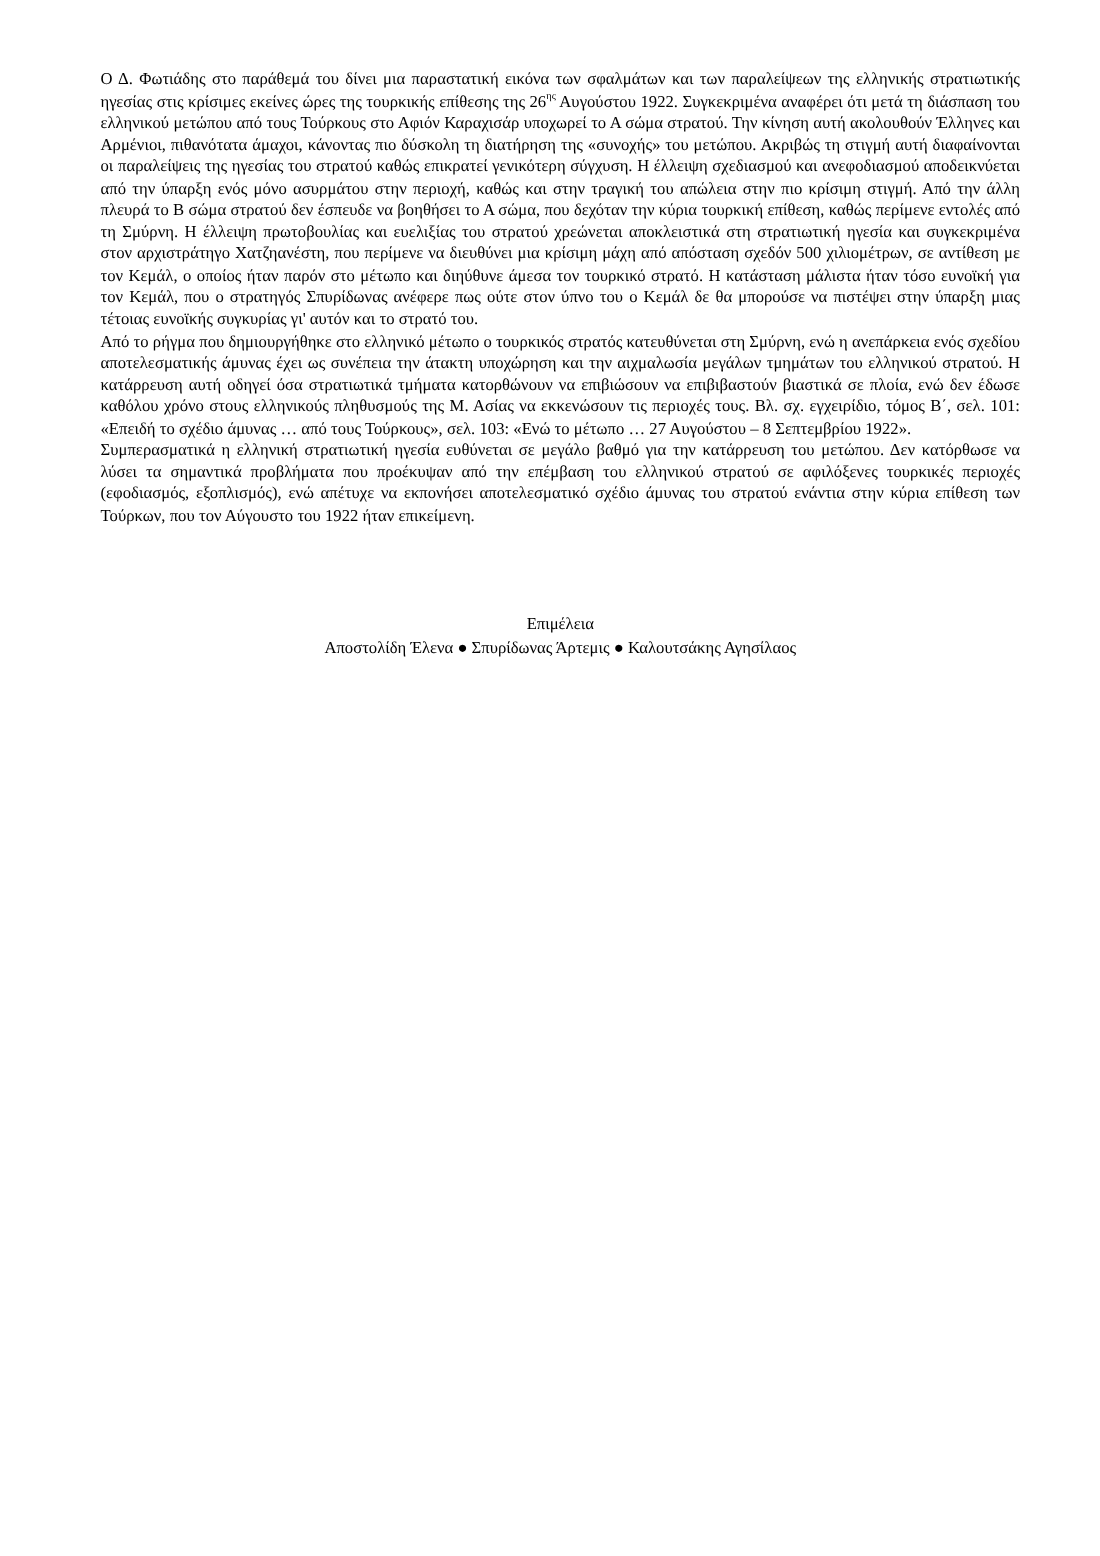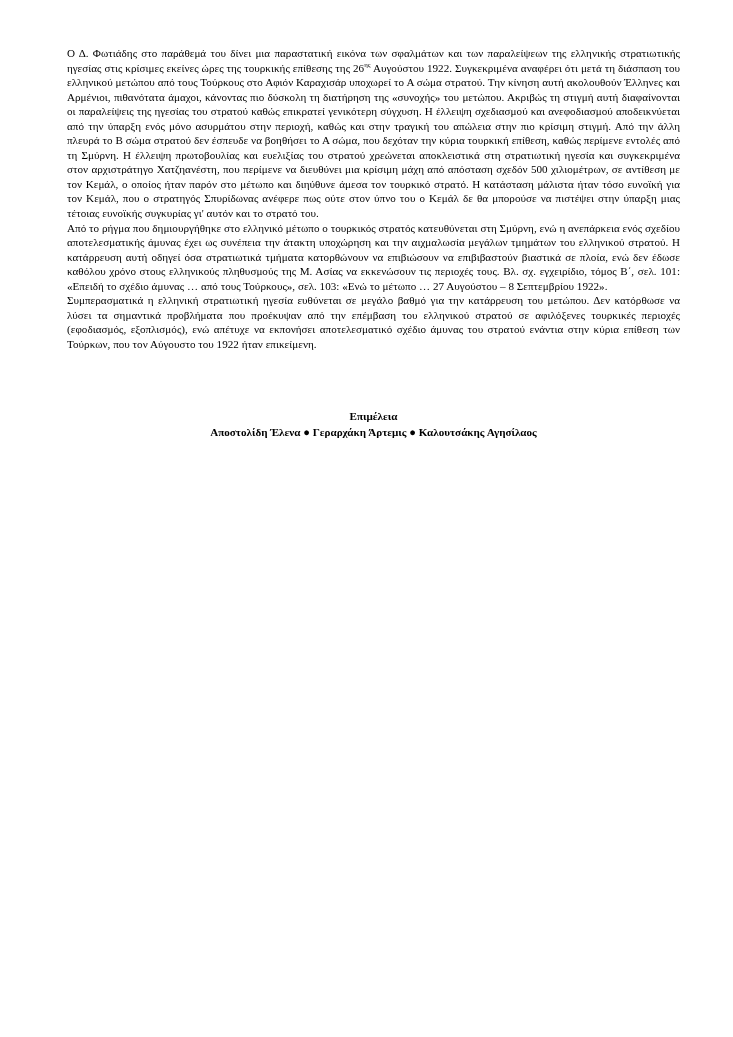--- a/index.html
+++ b/index.html
@@ -34,21 +34,21 @@
     text-indent: 0;
   }
   sup.ordinal {
     font-size: 0.62em;
     vertical-align: super;
     line-height: 0;
   }
   .colophon {
     margin-top: 58px;
     text-align: center;
-    font-weight: bold;
+    font-weight: normal;
     font-size: 11.1px;
     line-height: 15.2px;
   }
   .colophon div {
     white-space: nowrap;
   }
 </style>
 </head>
 <body>
 
@@ -59,16 +59,16 @@
     <p><span>Ο Δ. Φωτιάδης στο παράθεμά του δίνει μια παραστατική εικόνα των σφαλμάτων και των παραλείψεων της ελληνικής στρατιωτικής ηγεσίας στις κρίσιμες εκείνες ώρες της τουρκικής επίθεσης της 26</span><sup class="ordinal">ης</sup><span> Αυγούστου 1922. Συγκεκριμένα αναφέρει ότι μετά τη διάσπαση του ελληνικού μετώπου από τους Τούρκους στο Αφιόν Καραχισάρ υποχωρεί το Α σώμα στρατού. Την κίνηση αυτή ακολουθούν Έλληνες και Αρμένιοι, πιθανότατα άμαχοι, κάνοντας πιο δύσκολη τη διατήρηση της «συνοχής» του μετώπου. Ακριβώς τη στιγμή αυτή διαφαίνονται οι παραλείψεις της ηγεσίας του στρατού καθώς επικρατεί γενικότερη σύγχυση. Η έλλειψη σχεδιασμού και ανεφοδιασμού αποδεικνύεται από την ύπαρξη ενός μόνο ασυρμάτου στην περιοχή, καθώς και στην τραγική του απώλεια στην πιο κρίσιμη στιγμή. Από την άλλη πλευρά το Β σώμα στρατού δεν έσπευδε να βοηθήσει το Α σώμα, που δεχόταν την κύρια τουρκική επίθεση, καθώς περίμενε εντολές από τη Σμύρνη. Η έλλειψη πρωτοβουλίας και ευελιξίας του στρατού χρεώνεται αποκλειστικά στη στρατιωτική ηγεσία και συγκεκριμένα στον αρχιστράτηγο Χατζηανέστη, που περίμενε να διευθύνει μια κρίσιμη μάχη από απόσταση σχεδόν 500 χιλιομέτρων, σε αντίθεση με τον Κεμάλ, ο οποίος ήταν παρόν στο μέτωπο και διηύθυνε άμεσα τον τουρκικό στρατό. Η κατάσταση μάλιστα ήταν τόσο ευνοϊκή για τον Κεμάλ, που ο στρατηγός Σπυρίδωνας ανέφερε πως ούτε στον ύπνο του ο Κεμάλ δε θα μπορούσε να πιστέψει στην ύπαρξη μιας τέτοιας ευνοϊκής συγκυρίας γι' αυτόν και το στρατό του.</span></p>
 
     <p>Από το ρήγμα που δημιουργήθηκε στο ελληνικό μέτωπο ο τουρκικός στρατός κατευθύνεται στη Σμύρνη, ενώ η ανεπάρκεια ενός σχεδίου αποτελεσματικής άμυνας έχει ως συνέπεια την άτακτη υποχώρηση και την αιχμαλωσία μεγάλων τμημάτων του ελληνικού στρατού. Η κατάρρευση αυτή οδηγεί όσα στρατιωτικά τμήματα κατορθώνουν να επιβιώσουν να επιβιβαστούν βιαστικά σε πλοία, ενώ δεν έδωσε καθόλου χρόνο στους ελληνικούς πληθυσμούς της Μ. Ασίας να εκκενώσουν τις περιοχές τους. Βλ. σχ. εγχειρίδιο, τόμος Β΄, σελ. 101: «Επειδή το σχέδιο άμυνας … από τους Τούρκους», σελ. 103: «Ενώ το μέτωπο … 27 Αυγούστου – 8 Σεπτεμβρίου 1922».</p>
 
     <p>Συμπερασματικά η ελληνική στρατιωτική ηγεσία ευθύνεται σε μεγάλο βαθμό για την κατάρρευση του μετώπου. Δεν κατόρθωσε να λύσει τα σημαντικά προβλήματα που προέκυψαν από την επέμβαση του ελληνικού στρατού σε αφιλόξενες τουρκικές περιοχές (εφοδιασμός, εξοπλισμός), ενώ απέτυχε να εκπονήσει αποτελεσματικό σχέδιο άμυνας του στρατού ενάντια στην κύρια επίθεση των Τούρκων, που τον Αύγουστο του 1922 ήταν επικείμενη.</p>
 
   </div>
 
   <div class="colophon">
     <div>Επιμέλεια</div>
-    <div>Αποστολίδη Έλενα ● Γεραρχάκη Άρτεμις ● Καλουτσάκης Αγησίλαος</div>
+    <div>Αποστολίδη Έλενα ● Σπυρίδωνας Άρτεμις ● Καλουτσάκης Αγησίλαος</div>
   </div>
 
 </div>
 
 </body></html>

